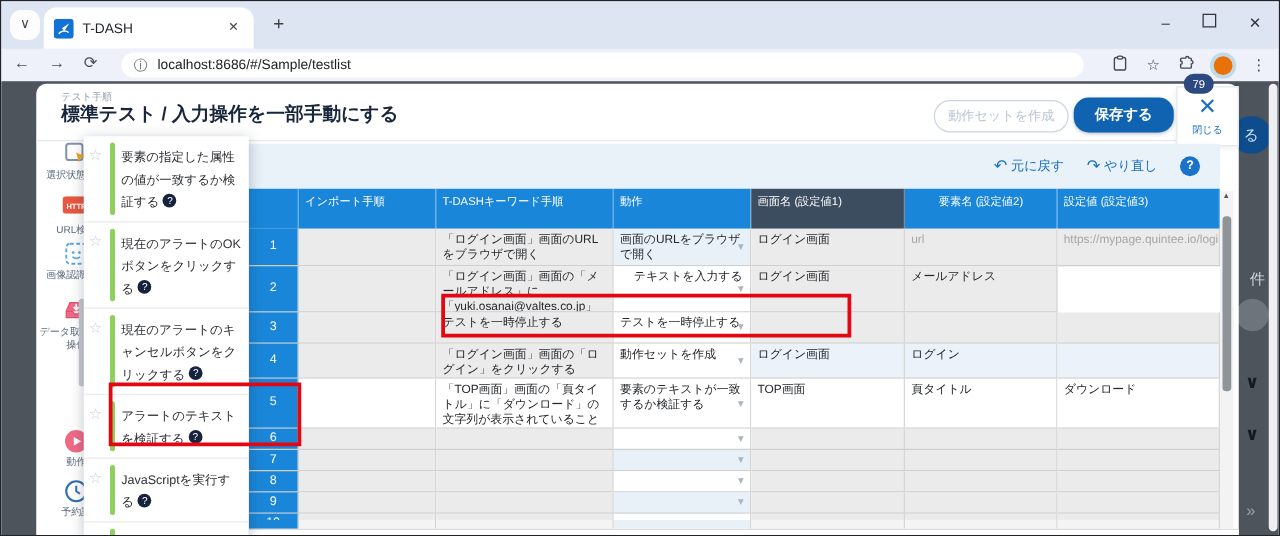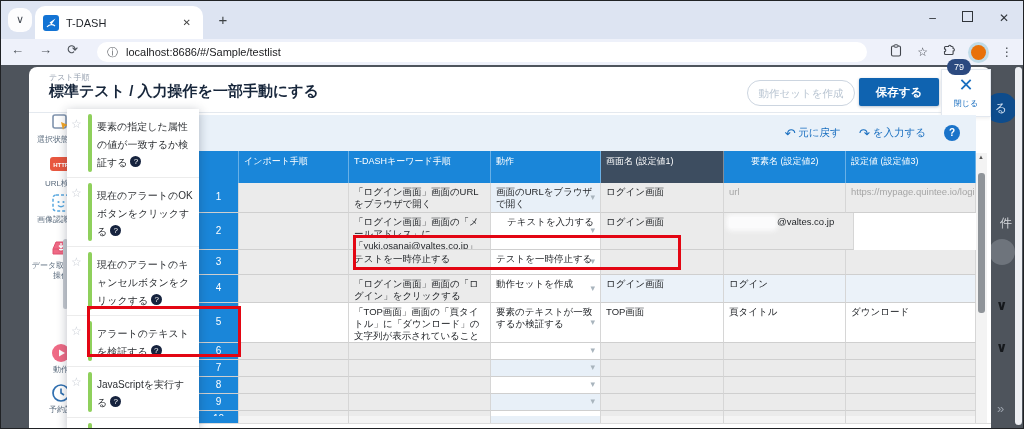--- a/index.html
+++ b/index.html
@@ -37,21 +37,21 @@
   .behind-pill{left:984px;top:28px;width:32px;height:30px;border-radius:16px;background:#0e4c8c;color:#cfdff1;
     font-size:12px;text-align:center;line-height:30px;}
   .behind-circle{left:988px;top:174px;width:26px;height:26px;border-radius:50%;background:#6e747c;}
   
   .modal{position:absolute;left:28px;top:2px;width:962px;height:363px;background:#ffffff;border-radius:8px 8px 0 0;}
   .m-head{position:absolute;left:0;top:0;width:100%;height:46px;border-bottom:1px solid #e4e9ef;box-sizing:border-box;}
   .crumb{position:absolute;left:20px;top:5px;font-size:8px;color:#97a1b0;}
   .m-title{position:absolute;left:20px;top:15px;font-size:15px;font-weight:bold;color:#17263b;}
   .btn-ghost{position:absolute;left:718px;top:13px;width:106px;height:24px;border:1px solid #ccd5e0;border-radius:13px;
     background:#fff;color:#b9c5d2;font-size:10.5px;text-align:center;line-height:24px;}
-  .btn-save{position:absolute;left:830px;top:11px;width:80px;height:28px;border-radius:2px;background:#0f63b0;
+  .btn-save{position:absolute;left:830px;top:11px;width:80px;height:28px;border-radius:12px;background:#0f63b0;
     color:#fff;font-size:11.5px;font-weight:bold;text-align:center;line-height:28px;box-shadow:0 1px 3px rgba(0,40,90,.3);}
   .btn-close{position:absolute;left:912px;top:2px;width:48px;height:46px;background:#fff;border:1px solid #e3e8ef;
     box-shadow:0 1px 4px rgba(0,0,0,.08);text-align:center;}
   .btn-close .x{display:block;font-size:18px;font-weight:bold;color:#1a6fc0;line-height:26px;margin-top:2px;}
   .btn-close .lbl{display:block;font-size:8px;color:#1a6fc0;}
   
   .side-item{position:absolute;left:2px;width:60px;text-align:center;}
   .side-item .ic{height:20px;margin-bottom:2px;}
   .side-item .lb{font-size:8px;color:#5a6b7d;line-height:1.25;}
   .side-scroll{position:absolute;left:34px;top:172px;width:5px;height:70px;border-radius:3px;background:#c6cbd1;}
@@ -228,21 +228,21 @@
           </div>
         </div>
 
       <div class="ttoolbar">
         <span class="tool-link">
           <span class="tool-arrow">↶</span>
           <span>元に戻す</span>
         </span>
         <span class="tool-link">
           <span class="tool-arrow">↷</span>
-          <span>を入力する</span>
+          <span>やり直し</span>
         </span>
         <span class="help-circle">?</span>
       </div>
 
       <div class="tbl" id="steps-table">
           <div class="trow">
             <div class="th" style="width: 40px;"></div>
             <div class="th" style="width: 110px;">インポート手順</div>
             <div class="th" style="width: 142px;">T-DASHキーワード手順</div>
             <div class="th" style="width: 110px;">動作</div>
@@ -262,21 +262,21 @@
             <div class="td" style="width: 130px; height: 30px; background: rgb(235, 235, 235);"><span class="ph">https://mypage.quintee.io/login</span></div>
           </div>
           <div class="trow" style="height: 37px;">
             <div class="td num" style="width: 40px; height: 37px;">
               <span>2</span>
             </div>
             <div class="td" style="width: 110px; height: 37px; background: rgb(235, 235, 235);"><span></span></div>
             <div class="td" style="width: 142px; height: 37px; background: rgb(235, 235, 235);"><span>「ログイン画面」画面の「メールアドレス」に「yuki.osanai@valtes.co.jp」を入力する</span></div>
             <div class="td" style="width: 110px; height: 37px; background: rgb(255, 255, 255); padding-left: 16px;"><span>テキストを入力する</span><span class="dd">▾</span></div>
             <div class="td" style="width: 123px; height: 37px; background: rgb(235, 235, 235);"><span>ログイン画面</span></div>
-            <div class="td" style="width: 130px; height: 37px; background: rgb(235, 235, 235);"><span class="redact"></span><span>@valtes.co.jp</span></div>
+            <div class="td" style="width: 122px; height: 37px; background: rgb(235, 235, 235);"><span>メールアドレス</span></div>
           </div>
           <div class="trow" style="height: 25px;">
             <div class="td num" style="width: 40px; height: 25px;">
               <span>3</span>
             </div>
             <div class="td" style="width: 110px; height: 25px; background: rgb(235, 235, 235);"><span></span></div>
             <div class="td" style="width: 142px; height: 25px; background: rgb(235, 235, 235);"><span>テストを一時停止する</span></div>
             <div class="td" style="width: 110px; height: 25px; background: rgb(255, 255, 255);"><span>テストを一時停止する</span><span class="dd">▾</span></div>
             <div class="td" style="width: 123px; height: 25px; background: rgb(235, 235, 235);"><span></span></div>
             <div class="td" style="width: 122px; height: 25px; background: rgb(235, 235, 235);"><span></span></div>

